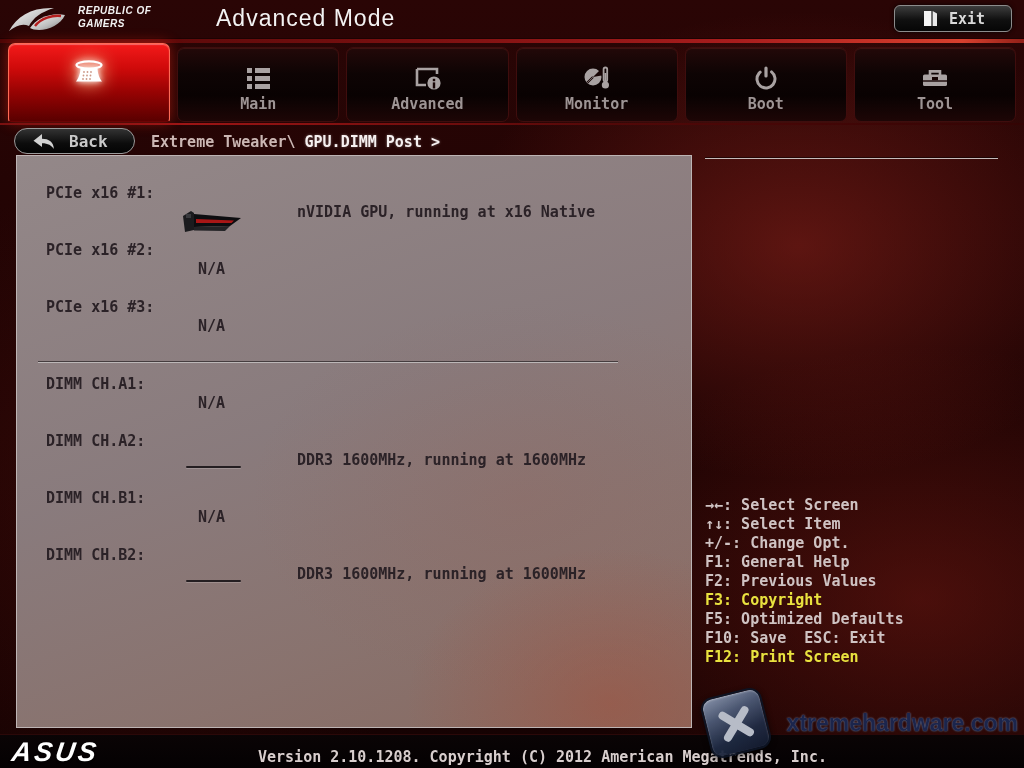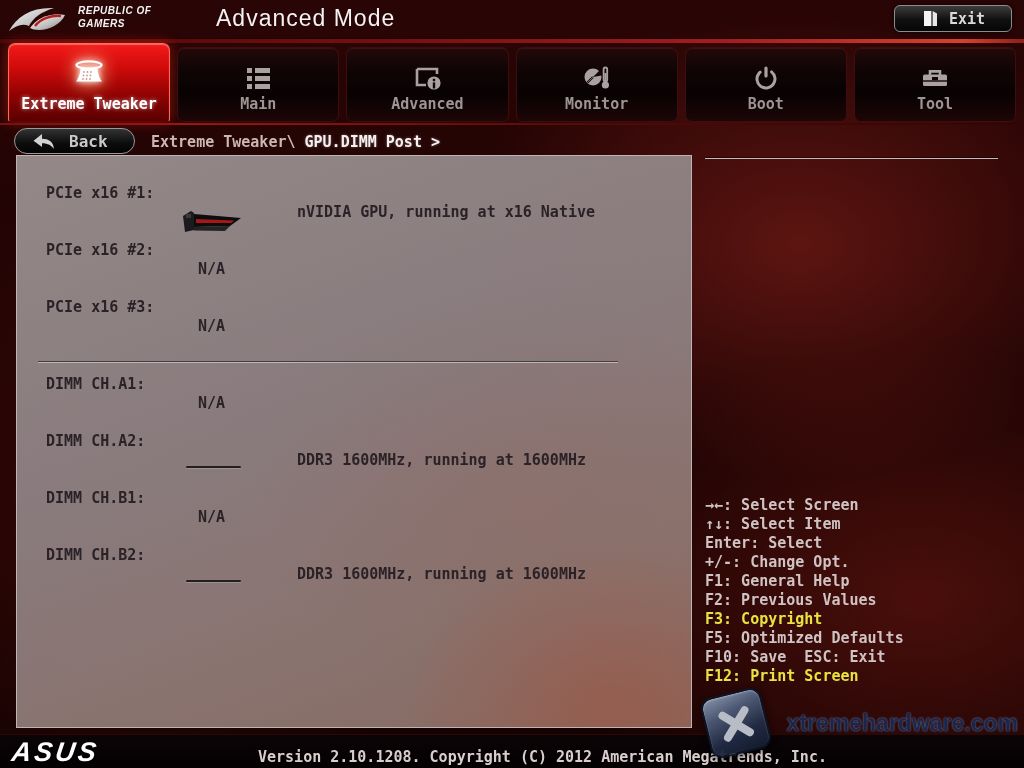--- a/index.html
+++ b/index.html
@@ -143,21 +143,20 @@
               <circle cx="20" cy="16" r="0.9"></circle>
       <circle cx="12.5" cy="19.5" r="0.9"></circle>
               <circle cx="16" cy="19.5" r="0.9"></circle>
               <circle cx="19.5" cy="19.5" r="0.9"></circle>
       <circle cx="12" cy="23" r="0.9"></circle>
               <circle cx="15.5" cy="23" r="0.9"></circle>
               <circle cx="19" cy="23" r="0.9"></circle>
     </g>
   </svg>
 </span>
-    <span class="tab-label">Extreme Tweaker</span>
   </div>
 
   <div class="tab">
     <span class="tab-icon">
   <svg width="36" height="36" viewBox="0 0 36 36" fill="currentColor">
     <rect x="7" y="8" width="5" height="5"></rect>
             <rect x="15" y="8" width="15" height="5"></rect>
     <rect x="7" y="16" width="5" height="5"></rect>
             <rect x="15" y="16" width="15" height="5"></rect>
     <rect x="7" y="24" width="5" height="5"></rect>
@@ -292,21 +291,20 @@
     <span class="row-value"></span>
     <span class="row-note">DDR3 1600MHz, running at 1600MHz</span>
   </div>
 </div>
   </main>
 
   <div class="right-line"></div>
   <aside class="help" id="help-panel">
       <div class="help-line">→←: Select Screen</div>
       <div class="help-line">↑↓: Select Item</div>
-      <div class="help-line">Enter: Select</div>
       <div class="help-line">+/-: Change Opt.</div>
       <div class="help-line">F1: General Help</div>
       <div class="help-line">F2: Previous Values</div>
       <div class="help-line hl">F3: Copyright</div>
       <div class="help-line">F5: Optimized Defaults</div>
       <div class="help-line">F10: Save  ESC: Exit</div>
       <div class="help-line hl">F12: Print Screen</div>
     </aside>
 
   <footer class="footer">

